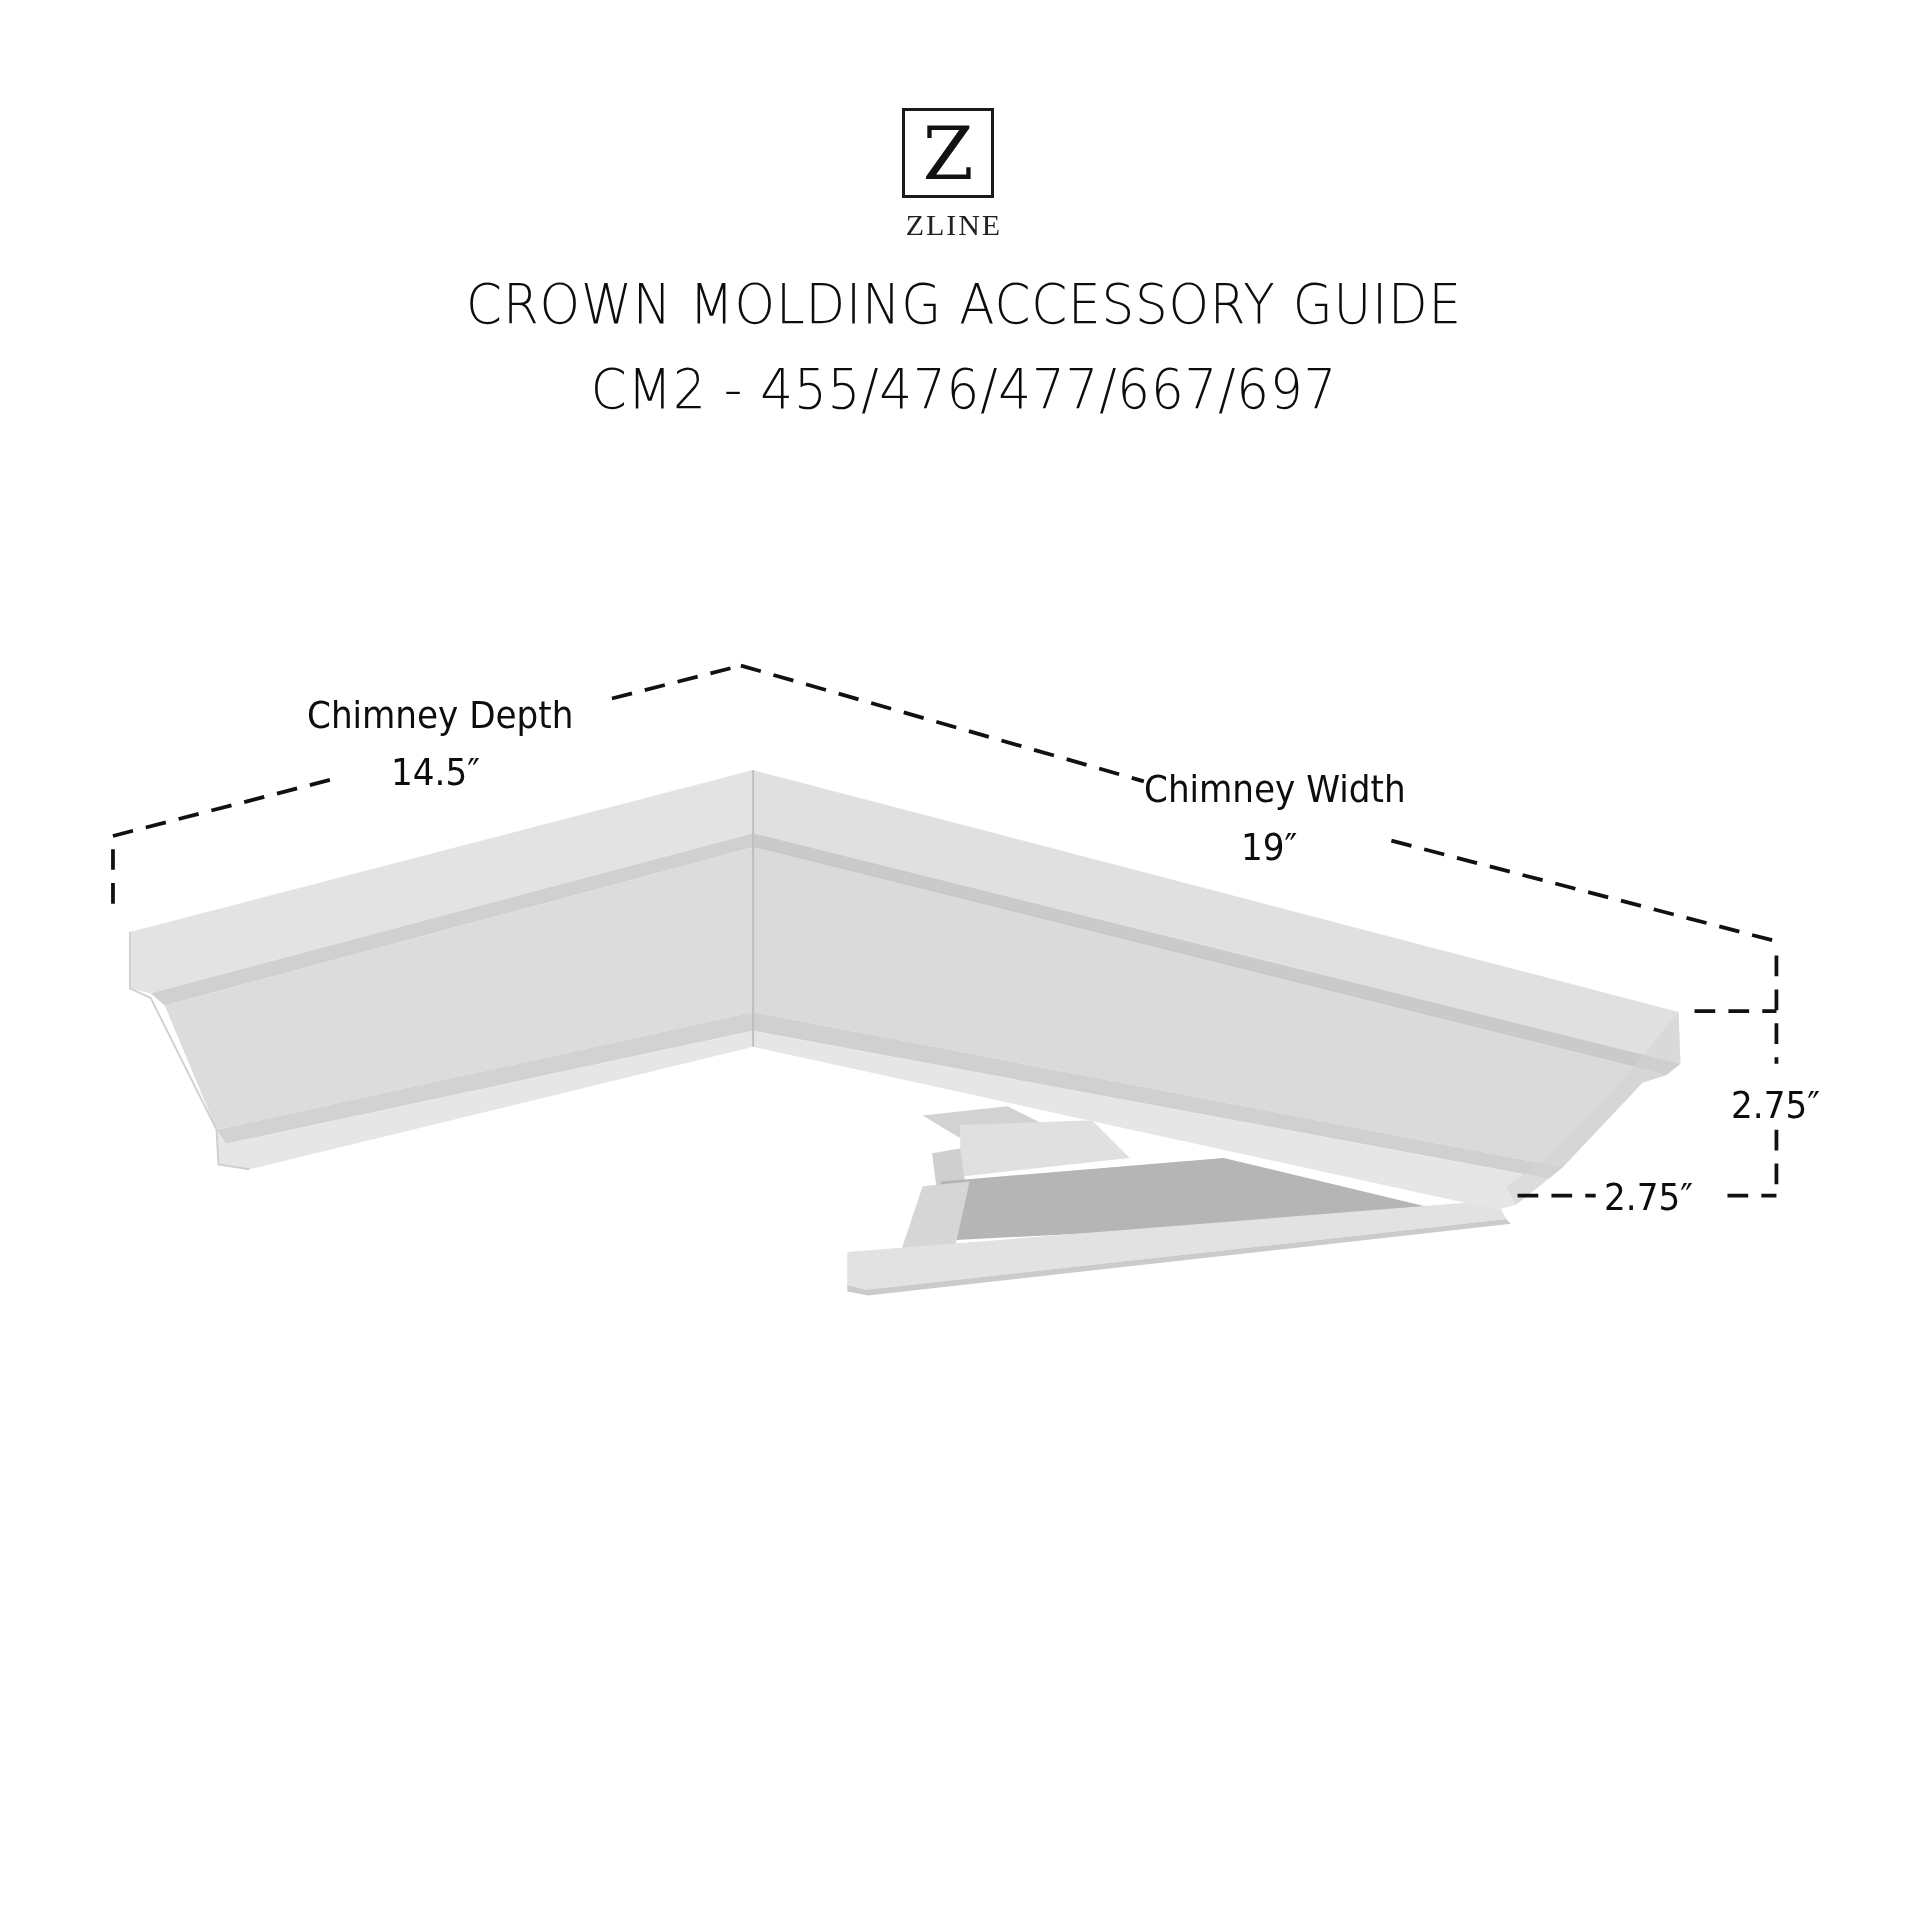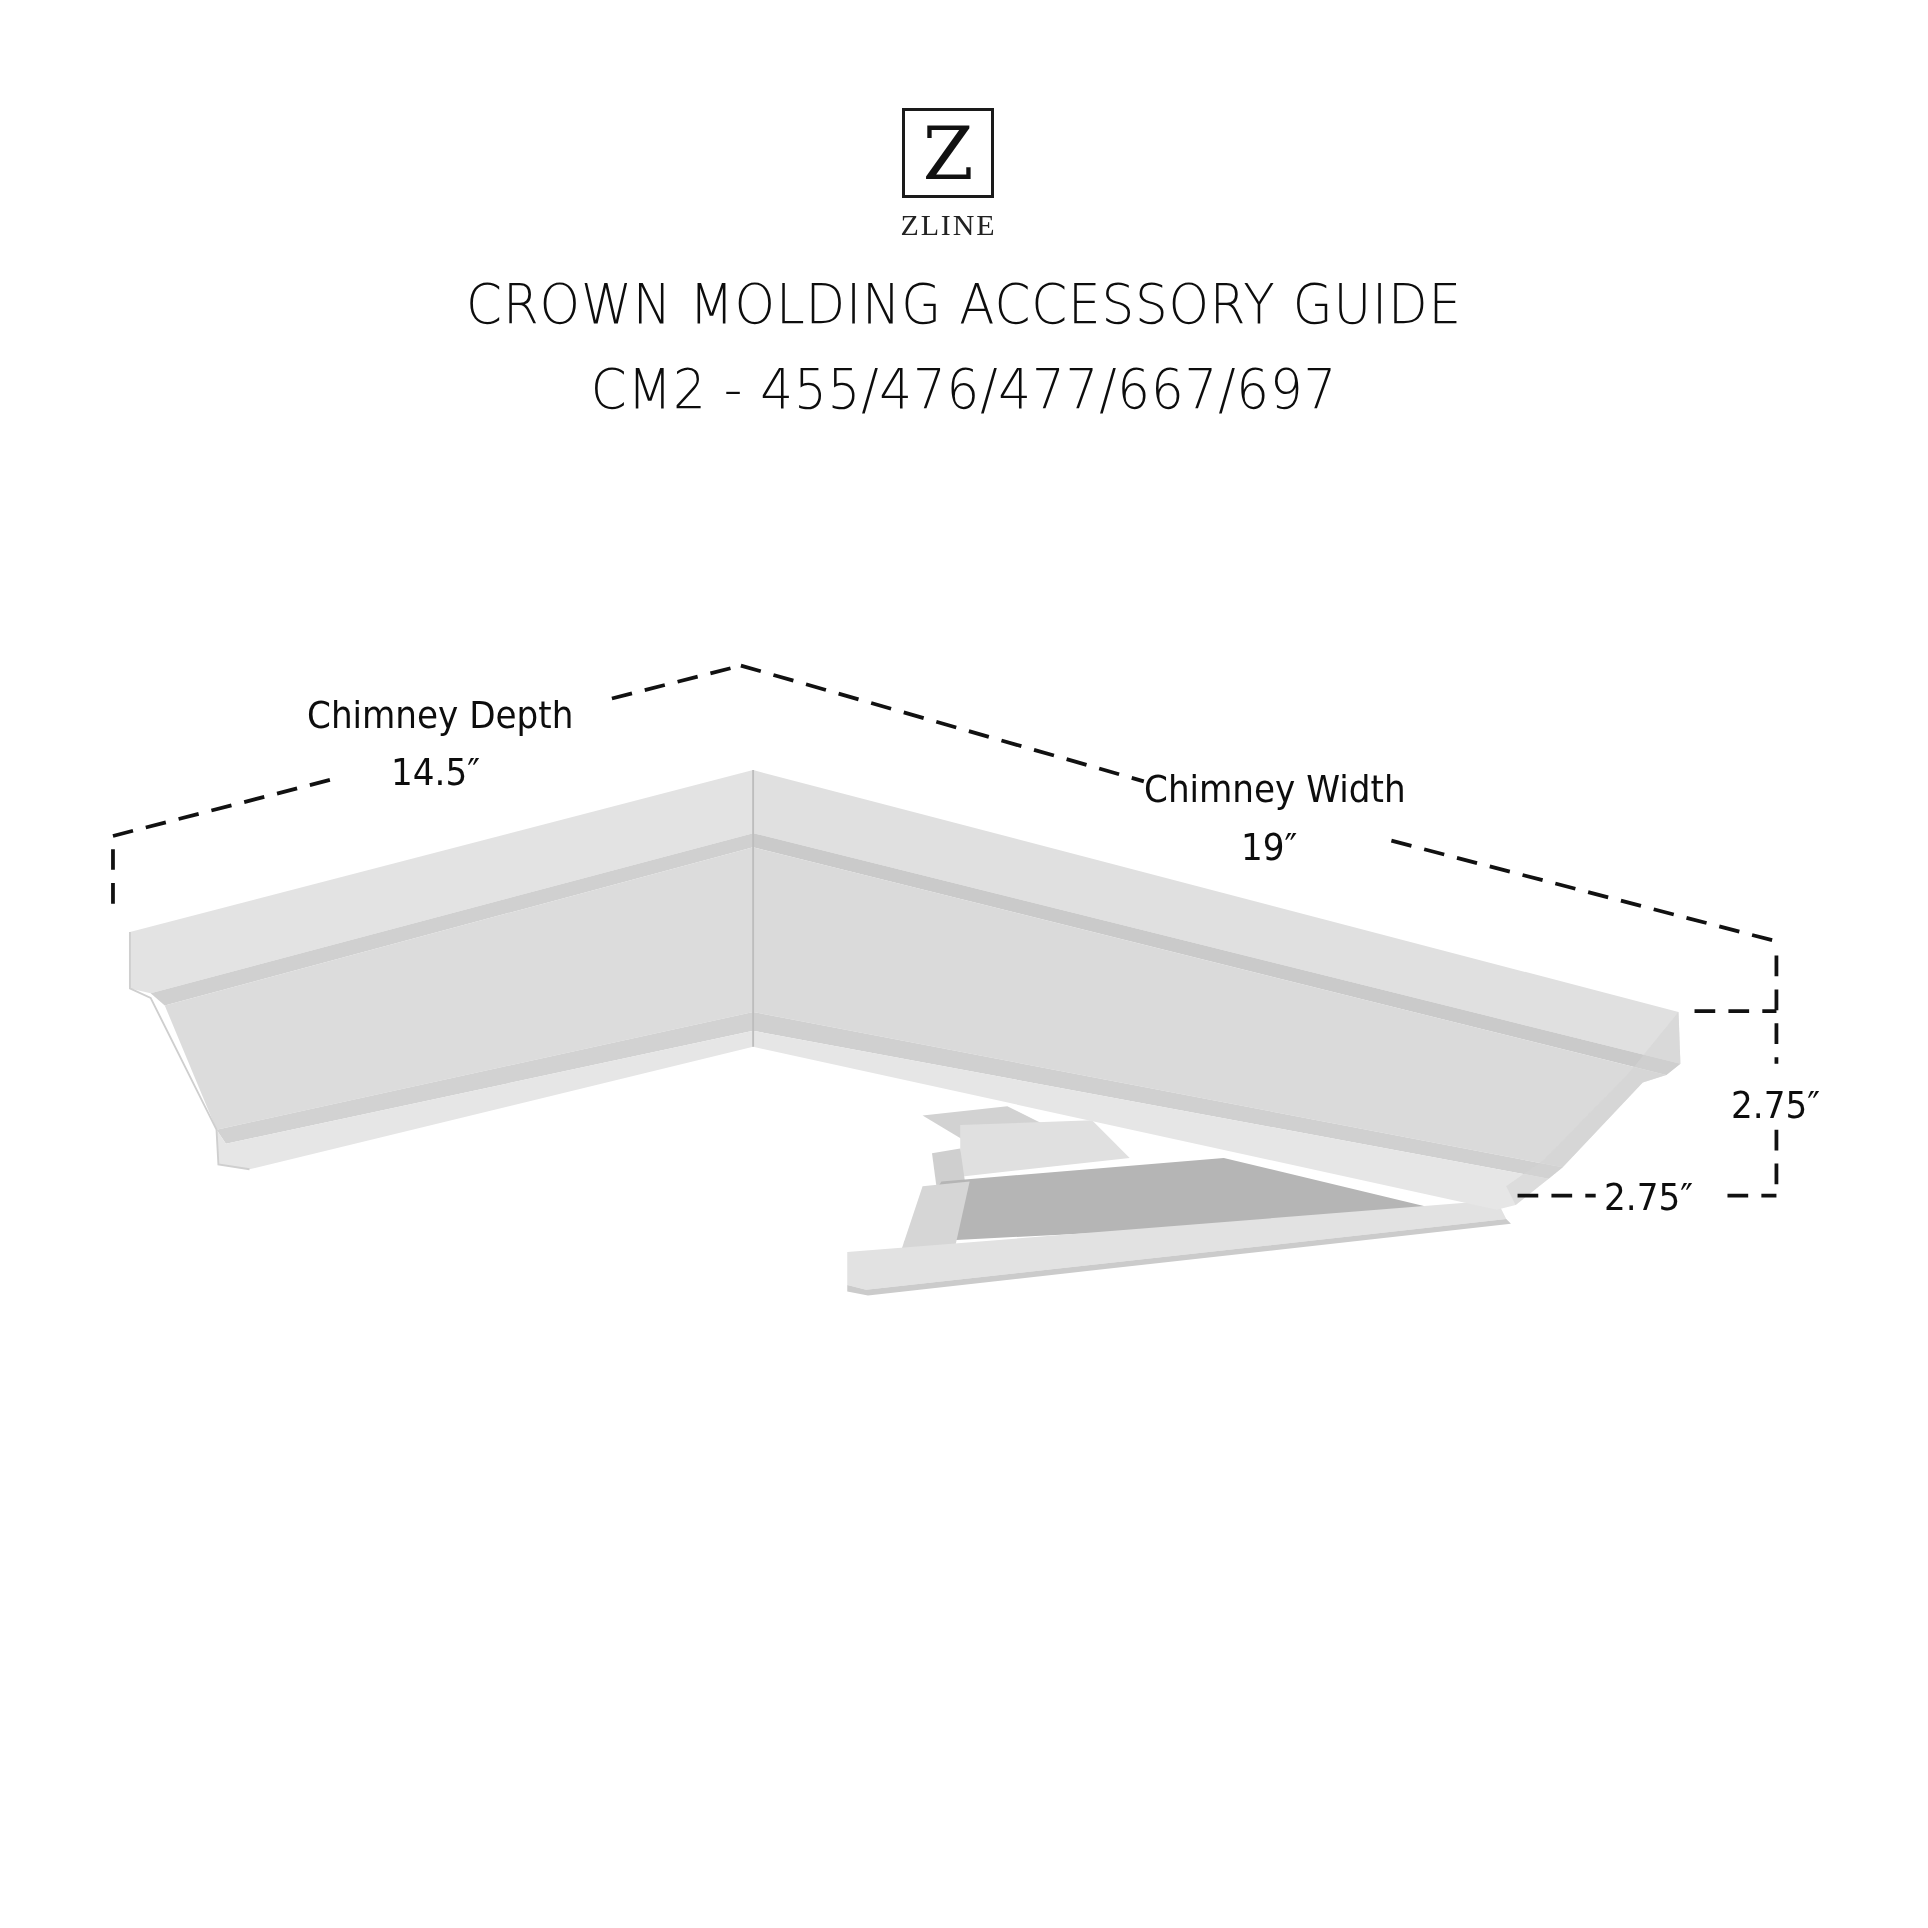--- a/index.html
+++ b/index.html
@@ -1,19 +1,19 @@
 <!DOCTYPE html>
 <html style="font-size:15px"><head>
 <meta charset="utf-8">
 <style>
   html, body { margin: 0; padding: 0; background: #ffffff; }
   body { width: 1928px; height: 1928px; position: relative; overflow: hidden; font-family: "DejaVu Sans", sans-serif; color: #111; }
   .logo-box { position: absolute; left: 902px; top: 108px; width: 92px; height: 90px; border: 3.8px solid #1a1a1a; box-sizing: border-box; display: flex; align-items: center; justify-content: center; }
   .logo-z { font-family: "DejaVu Serif", serif; font-size: 73px; line-height: 1; color: #111; margin-top: 1.9px; }
-  .logo-word { position: absolute; left: 895px; top: 208px; width: 107px; text-align: center; font-family: "Liberation Serif", serif; font-size: 30px; letter-spacing: 1.9px; color: #222; }
+  .logo-word { position: absolute; left: 895px; top: 208px; width: 107px; text-align: right; font-family: "Liberation Serif", serif; font-size: 30px; letter-spacing: 1.9px; color: #222; }
   .title { position: absolute; left: 0; width: 1928px; text-align: center; font-family: "DejaVu Sans", sans-serif; font-weight: 300; color: #0d0d0d; letter-spacing: 0.9px; }
   .title-1 { top: 271px; font-size: 56px; transform: scaleX(0.92); }
   .title-2 { top: 356px; font-size: 56px; transform: scaleX(0.92); }
   svg.diagram { position: absolute; left: 0; top: 0; }
   .dim { position: absolute; font-family: "DejaVu Sans", sans-serif; font-size: 38px; color: #0d0d0d; white-space: nowrap; transform: scaleX(0.9); transform-origin: left top; }
 </style>
 </head>
 <body>
 
 <div class="logo-box">

